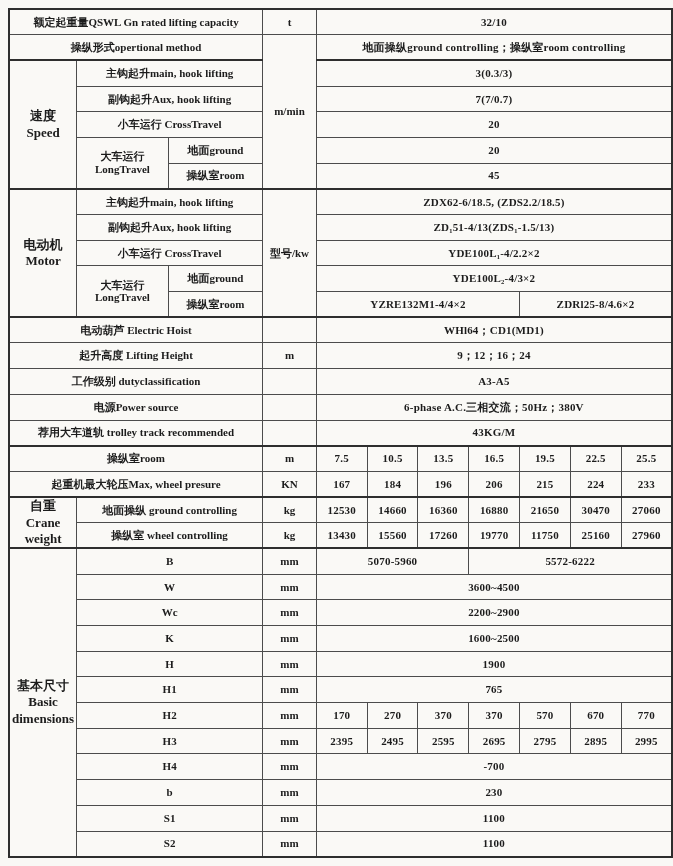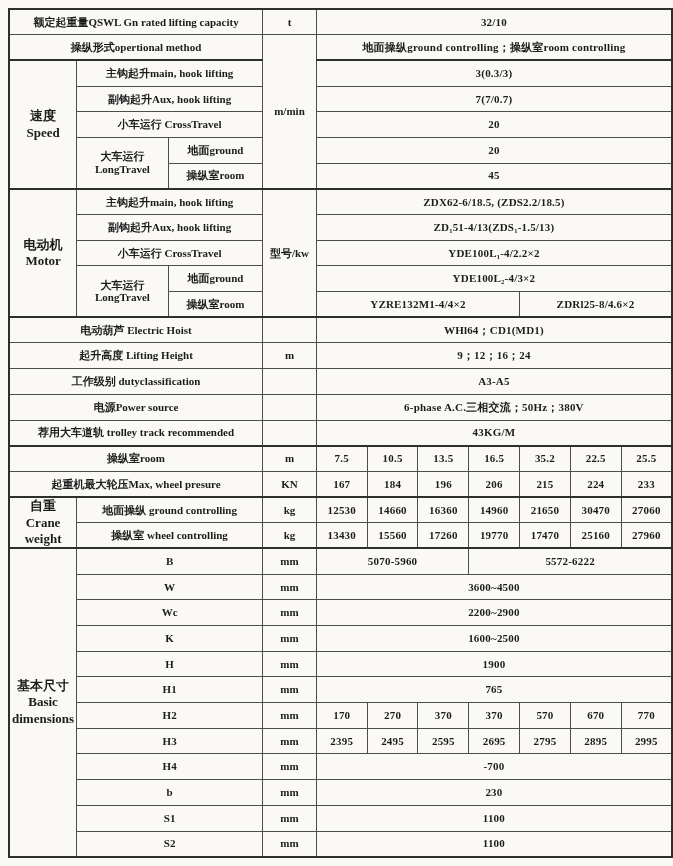--- a/index.html
+++ b/index.html
@@ -156,21 +156,21 @@
     <td class="val" colspan="7">43KG/M</td>
   </tr>
 
   <tr class="sect">
     <td class="lbl" colspan="3">操纵室room</td>
     <td class="unit">m</td>
     <td class="val">7.5</td>
     <td class="val">10.5</td>
     <td class="val">13.5</td>
     <td class="val">16.5</td>
-    <td class="val">35.2</td>
+    <td class="val">19.5</td>
     <td class="val">22.5</td>
     <td class="val">25.5</td>
   </tr>
   <tr>
     <td class="lbl" colspan="3">起重机最大轮压Max, wheel presure</td>
     <td class="unit">KN</td>
     <td class="val">167</td>
     <td class="val">184</td>
     <td class="val">196</td>
     <td class="val">206</td>
@@ -182,33 +182,33 @@
   <tr class="sect">
     <td class="grp" rowspan="2">
       <span>自重</span><br>
       <span>Crane weight</span>
     </td>
     <td class="lbl" colspan="2">地面操纵 ground controlling</td>
     <td class="unit">kg</td>
     <td class="val">12530</td>
     <td class="val">14660</td>
     <td class="val">16360</td>
-    <td class="val">14960</td>
+    <td class="val">16880</td>
     <td class="val">21650</td>
     <td class="val">30470</td>
     <td class="val">27060</td>
   </tr>
   <tr>
     <td class="lbl" colspan="2">操纵室 wheel controlling</td>
     <td class="unit">kg</td>
     <td class="val">13430</td>
     <td class="val">15560</td>
     <td class="val">17260</td>
     <td class="val">19770</td>
-    <td class="val">17470</td>
+    <td class="val">11750</td>
     <td class="val">25160</td>
     <td class="val">27960</td>
   </tr>
 
   <tr class="sect">
     <td class="grp" rowspan="12">
       <span>基本尺寸</span><br>
       <span>Basic dimensions</span>
     </td>
     <td class="lbl" colspan="2">B</td>

